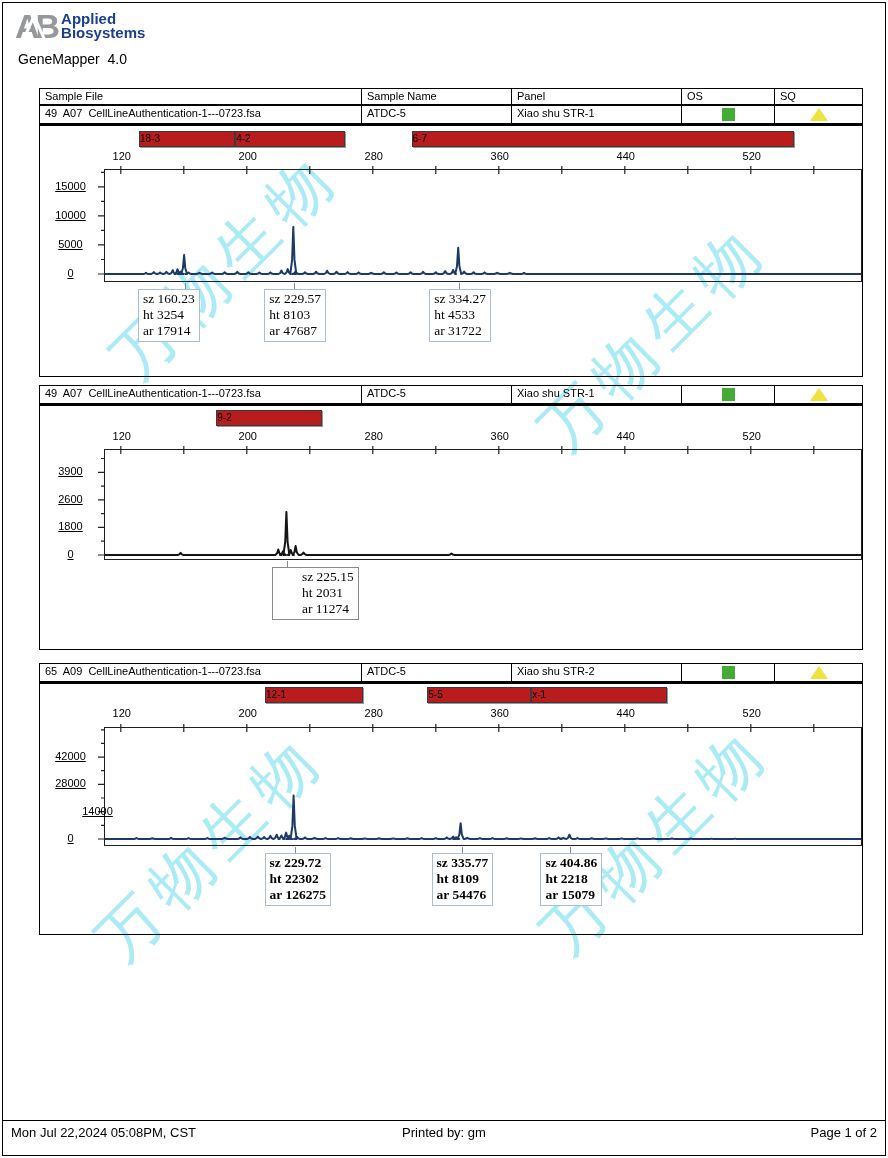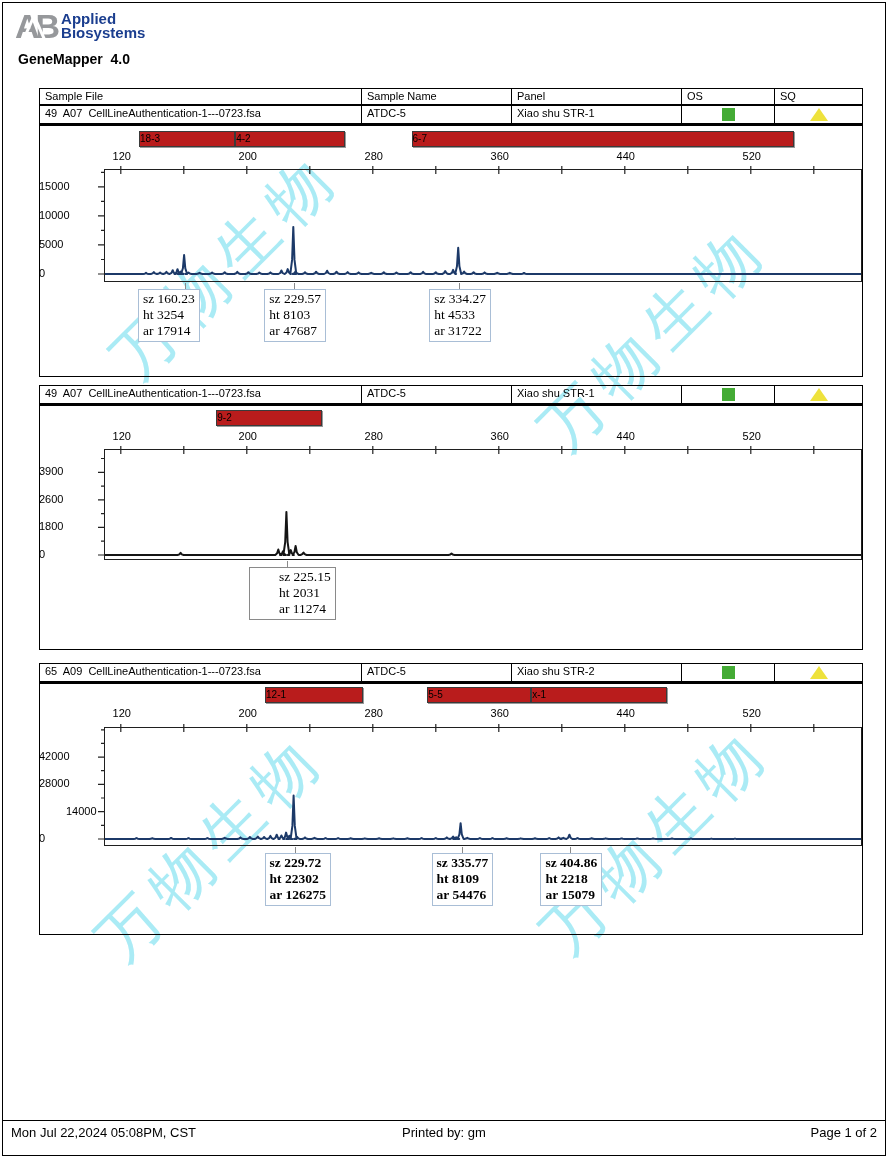--- a/index.html
+++ b/index.html
@@ -13,21 +13,21 @@
       white-space:nowrap;opacity:.95;}
   
   .logo{position:absolute;left:12px;top:7px;display:flex;align-items:flex-start;}
   .logo-ab{font-size:34px;font-weight:800;color:#96989b;letter-spacing:-4px;
            line-height:32px;position:relative;}
   .logo-ab .helix1,.logo-ab .helix2{position:absolute;width:2.5px;height:30px;background:#fff;top:1px;}
   .logo-ab .helix1{left:13px;transform:rotate(24deg);}
   .logo-ab .helix2{left:22px;transform:rotate(-24deg);}
   .logo-text{margin-left:5px;margin-top:2px;font-size:15px;font-weight:bold;
              color:#1b3e8f;line-height:14px;letter-spacing:0px;}
-  .appname{position:absolute;left:15px;top:48px;font-size:14px;white-space:pre;font-weight:bold;}
+  .appname{position:absolute;left:15px;top:48px;font-size:14px;white-space:pre;}
   
   .topTable{position:absolute;left:36px;top:85px;width:824px;box-sizing:border-box;
             border:1px solid #000;border-bottom:3px solid #000;background:#fff;}
   .hdrRow{display:flex;height:15px;border-bottom:2px solid #000;}
   .smpRow{display:flex;height:17px;}
   .cell{box-sizing:border-box;border-right:1px solid #000;font-size:11px;
         padding:1px 0 0 5px;overflow:hidden;white-space:pre;}
   .c0{width:322px;} .c1{width:150px;} .c2{width:170px;} .c3{width:93px;} 
   .c4{width:87px;border-right:none;}
   .ic{display:flex;align-items:flex-start;justify-content:center;padding:1px 0 0 0;}
@@ -40,21 +40,21 @@
   .samplerow{position:absolute;left:0;top:0;right:0;height:20px;border-bottom:3px solid #000;
              display:flex;box-sizing:border-box;}
   .binsrow{position:absolute;left:0;right:0;height:17px;}
   .bin{position:absolute;top:0;height:16px;background:#b91c1c;border:1px solid #3a3a3a;
        box-shadow:1px 1px 0 #999;font-size:10px;text-align:left;line-height:14px;
        box-sizing:border-box;}
   .xlabels{position:absolute;left:0;right:0;height:14px;}
   .xlab{position:absolute;width:44px;margin-left:-22px;text-align:center;font-size:11px;}
   .plot{position:absolute;left:64px;width:756px;border:1.5px solid #1f1f1f;}
   .plot svg{display:block;overflow:visible;}
-  .ylab{position:absolute;left:-66px;width:63px;text-align:left;font-size:11px;}
+  .ylab{position:absolute;left:-66px;width:63px;text-align:center;font-size:11px;text-decoration:underline;}
   .plabels{position:absolute;left:66px;width:756px;height:62px;}
   .plabel{position:absolute;background:#fff;font-family:"Liberation Serif",serif;
           font-size:13.5px;line-height:16px;padding:1px 4px 2px;white-space:nowrap;}
   .conn{position:absolute;width:1px;background:#8a8a8a;top:-6px;height:6px;}
   
   .footline{position:absolute;left:0;right:0;top:1117px;border-top:1px solid #000;}
   .footer{position:absolute;left:0;right:0;top:1122px;height:20px;font-size:13px;}
   .f-left{position:absolute;left:8px;}
   .f-center{position:absolute;left:0;right:0;text-align:center;}
   .f-right{position:absolute;right:8px;}
@@ -171,21 +171,21 @@
             <path d="M15.8,-4 L15.8,4 M78.8,-4 L78.8,4 M141.8,-4 L141.8,4 M204.8,-4 L204.8,4 M267.8,-4 L267.8,4 M330.8,-4 L330.8,4 M393.8,-4 L393.8,4 M456.8,-4 L456.8,4 M519.8,-4 L519.8,4 M582.8,-4 L582.8,4 M645.8,-4 L645.8,4 M708.8,-4 L708.8,4 M-7,105.0 L0,105.0 M-7,77.4 L0,77.4 M-7,49.8 L0,49.8 M-7,22.3 L0,22.3 M-4,91.2 L0,91.2 M-4,63.6 L0,63.6 M-4,36.1 L0,36.1 M-4,8.5 L0,8.5 " stroke="#222" stroke-width="1.2" fill="none"></path>
             <polyline points="0,105 72.6,105 74.4,104.4 75.6,102.9 76.8,104.4 78.6,105 170.3,105 172.1,103.3 173.3,99.5 174.4,103.3 176.3,105 175.0,105 176.8,103.9 178.0,101.2 179.2,103.9 181.0,105 178.4,105 180.2,92.1 181.4,61.9 182.6,92.1 184.4,105 182.8,105 184.7,103.5 185.8,100.1 187.0,103.5 188.8,105 187.6,105 189.4,102.3 190.6,95.9 191.8,102.3 193.6,105 195.5,105 197.3,104.2 198.5,102.5 199.7,104.2 201.5,105 343.5,105 345.3,104.6 346.5,103.5 347.7,104.6 349.5,105 756,105" stroke="#151515" stroke-width="2" fill="none" stroke-linejoin="round"></polyline>
           </svg>
           <div class="ylab" style="top: 98px;">0</div>
           <div class="ylab" style="top: 70.4242px;">1800</div>
           <div class="ylab" style="top: 42.8485px;">2600</div>
           <div class="ylab" style="top: 15.2727px;">3900</div>
         </div>
         <div class="plabels" style="top: 181px;">
           <div class="conn" style="left: 181.361px;"></div>
-          <div class="plabel" style="left: 143px; border: 1px solid rgb(138, 138, 138); padding-left: 29px;">
+          <div class="plabel" style="left: 166px; border: 1px solid rgb(138, 138, 138); padding-left: 29px;">
             <div>sz 225.15</div>
             <div>ht 2031</div>
             <div>ar 11274</div>
           </div>
         </div>
       </div>
       <div class="chartbox" style="top: 660px; height: 272px;">
         <div class="samplerow">
           <div class="cell c0">65  A09  CellLineAuthentication-1---0723.fsa</div>
           <div class="cell c1">ATDC-5</div>

